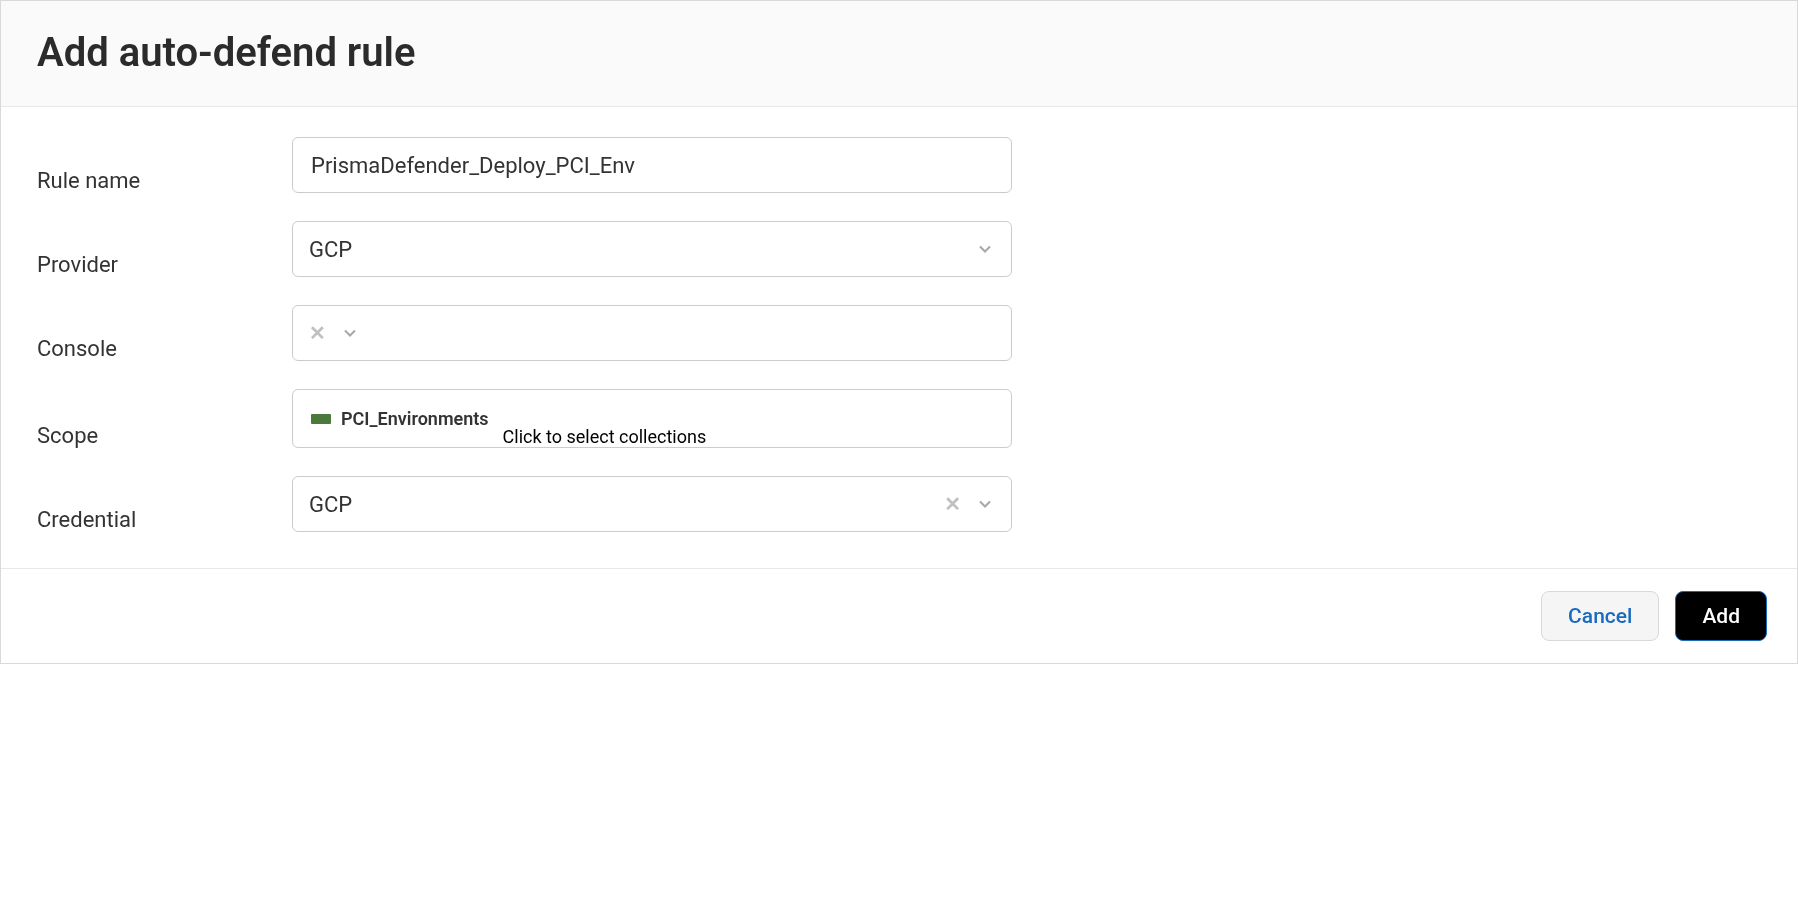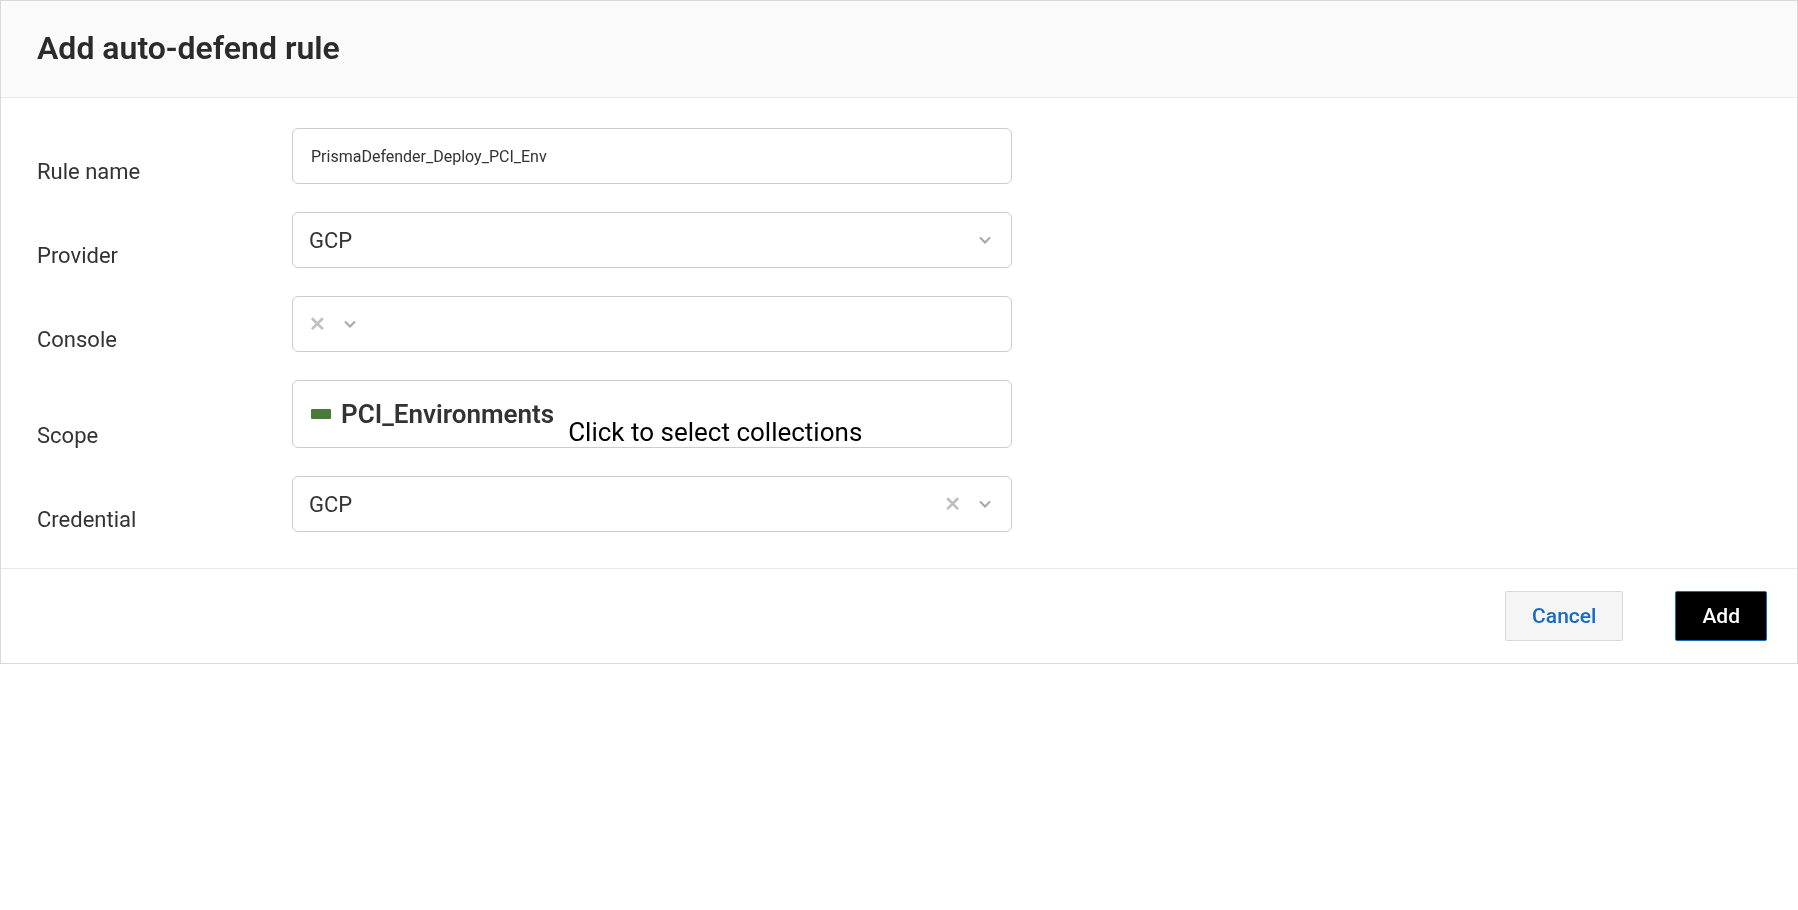--- a/index.html
+++ b/index.html
@@ -16,21 +16,21 @@
       width: 100%;
       border: 1px solid #d9d9d9;
       background: #fff;
     }
     .dialog-header {
       padding: 28px 36px 30px 36px;
       border-bottom: 1px solid #e8e8e8;
       background: #fafafa;
     }
     .dialog-title {
-      font-size: 32px;
+      font-size: 40px;
       font-weight: 600;
       color: #2b2b2b;
     }
     .dialog-body {
       padding: 30px 36px 36px 36px;
       background: #fff;
     }
     .form-row {
       display: flex;
       align-items: flex-end;
@@ -74,21 +74,21 @@
       color: #333;
       position: relative;
     }
     .form-input {
       width: 720px;
       height: 56px;
       border: 1px solid #ccc;
       border-radius: 6px;
       background: #fff;
       padding: 0 18px;
-      font-size: 16px;
+      font-size: 22px;
       color: #333;
       font-family: inherit;
       outline: none;
     }
     .select-value {
       flex: 1;
     }
     .select-icons {
       display: flex;
       align-items: center;
@@ -115,21 +115,21 @@
     }
     .scope-control {
       width: 720px;
       min-height: 56px;
       border: 1px solid #ccc;
       border-radius: 6px;
       background: #fff;
       display: flex;
       align-items: center;
       padding: 0 18px;
-      font-size: 26px;
+      font-size: 18px;
       gap: 14px;
       cursor: pointer;
     }
     .scope-tag {
       display: flex;
       align-items: center;
       gap: 10px;
       color: #333;
       font-weight: 600;
     }
@@ -148,27 +148,26 @@
       border-top: 1px solid #e8e8e8;
       padding: 22px 30px;
       display: flex;
       justify-content: flex-end;
       gap: 16px;
       background: #fff;
     }
     .btn {
       height: 50px;
       padding: 0 26px;
-      border-radius: 2px;
+      border-radius: 8px;
       font-size: 21px;
       font-weight: 500;
       cursor: pointer;
       border: 1px solid transparent;
       font-family: inherit;
-      margin-left: 36px;
     }
     .btn-secondary {
       background: #f5f5f5;
       border: 1px solid #d9d9d9;
       color: #1a6bbf;
     }
     .btn-primary {
       background: #000000;
       border: 1px solid #1a6bbf;
       color: #fff;

